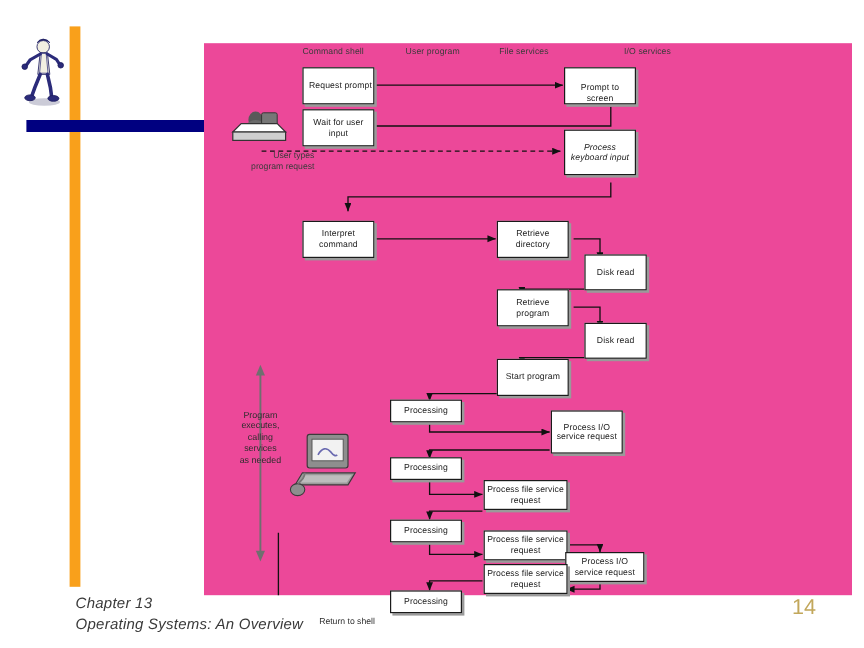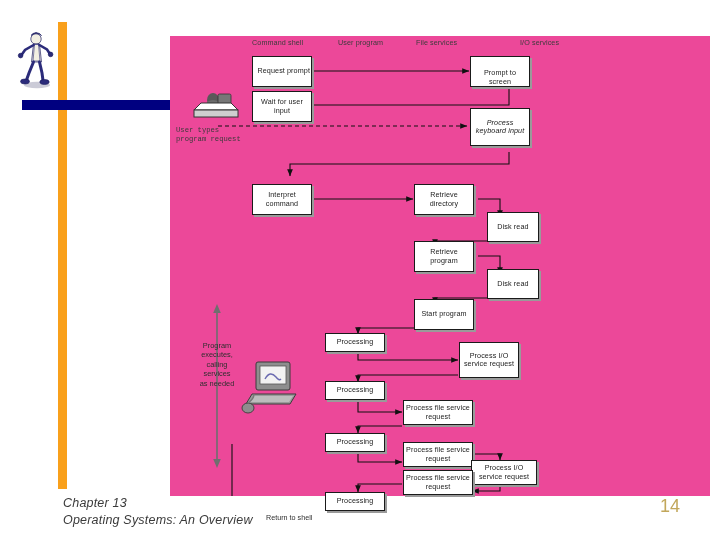--- a/index.html
+++ b/index.html
@@ -28,21 +28,21 @@
 
   .node{
     position:absolute;background:#fff;border:1px solid #1a1a1a;
     box-shadow:2px 2px 0 0 #9a9a9a;
     font-size:7.2px;color:#222;line-height:8.4px;
     display:flex;align-items:center;justify-content:center;text-align:center;
     letter-spacing:.1px;
   }
   .node span{display:block;padding:0 1px;}
 
-  .anno{position:absolute;font-size:7.2px;color:#3b3b3b;text-align:left;line-height:8.6px;white-space:pre-line;font-family:Liberation Mono, monospace;}
+  .anno{position:absolute;font-size:7.2px;color:#3b3b3b;text-align:right;line-height:8.6px;white-space:pre-line;}
   .anno2{position:absolute;font-size:7.4px;color:#2e2e2e;text-align:center;line-height:9.4px;white-space:pre-line;}
   .retlbl{position:absolute;font-size:7.2px;color:#2e2e2e;white-space:nowrap;}
 
   .deskicon{position:absolute;left:18px;top:48px;width:56px;height:40px;}
   .pcicon{position:absolute;left:68px;top:322px;width:62px;height:60px;}
 </style>
 </head>
 <body>
 
 <div class="slide">

